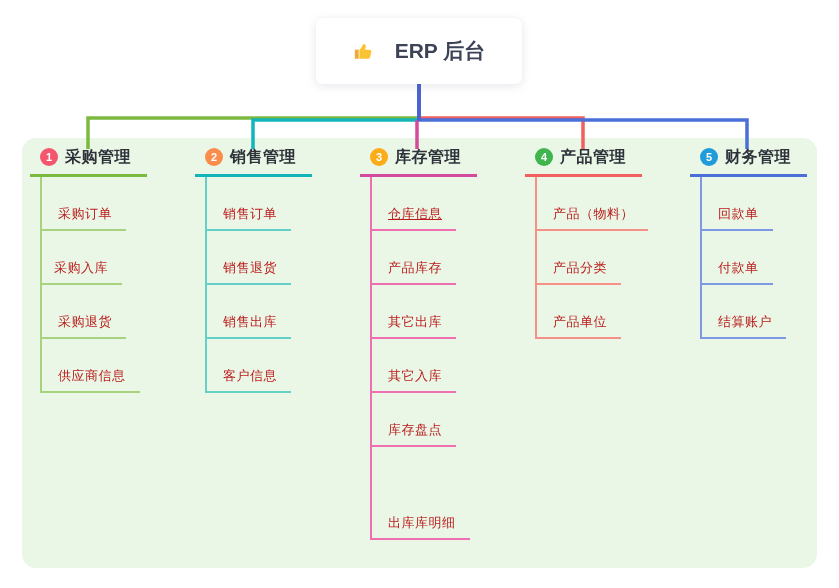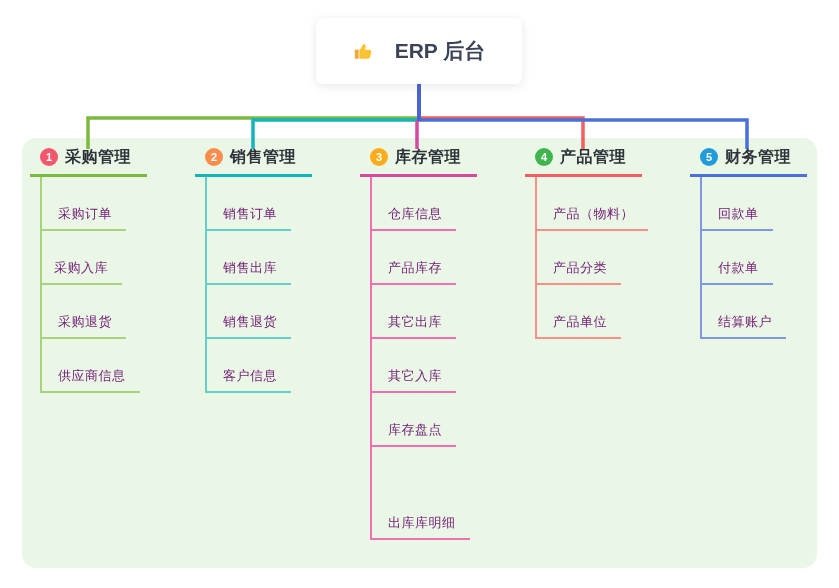--- a/index.html
+++ b/index.html
@@ -23,21 +23,21 @@
     flex:0 0 auto;width:18px;height:18px;border-radius:50%;
     color:#ffffff;font-size:11px;font-weight:bold;
     display:flex;align-items:center;justify-content:center;
   }
   .branch-label{font-size:16px;font-weight:600;color:#2d3139;white-space:nowrap;letter-spacing:0.5px;}
   .children{margin-left:10px;border-left:2px solid;width:max-content;}
   .child{
     box-sizing:border-box;height:54px;width:max-content;
     display:flex;align-items:flex-end;
     padding:0 14px 6px 16px;border-bottom:2px solid;
-    font-size:13px;color:#701a75;white-space:nowrap;letter-spacing:0.5px;
+    font-size:13px;color:#b91c1c;white-space:nowrap;letter-spacing:0.5px;
   }
 </style>
 </head>
 <body>
 
 <div class="canvas">
 
   <div class="panel"></div>
 
   <svg class="connectors" viewBox="0 0 839 588" fill="none">
@@ -81,37 +81,37 @@
       <div class="branch" style="left: 195px;">
         <div class="branch-title" style="border-color: rgb(19, 181, 187);">
           <span class="badge" style="background: rgb(250, 140, 76);">2</span>
           <span class="branch-label">销售管理</span>
         </div>
         <div class="children" style="border-color: rgb(102, 207, 200);">
           <div class="child" style="border-color: rgb(102, 207, 200);">
             <span>销售订单</span>
           </div>
           <div class="child" style="border-color: rgb(102, 207, 200);">
-            <span>销售出库</span>
+            <span>销售退货</span>
           </div>
           <div class="child" style="border-color: rgb(102, 207, 200);">
-            <span>销售退货</span>
+            <span>销售出库</span>
           </div>
           <div class="child" style="border-color: rgb(102, 207, 200);">
             <span>客户信息</span>
           </div>
         </div>
       </div>
       <div class="branch" style="left: 360px;">
         <div class="branch-title" style="border-color: rgb(212, 74, 158);">
           <span class="badge" style="background: rgb(251, 173, 25);">3</span>
           <span class="branch-label">库存管理</span>
         </div>
         <div class="children" style="border-color: rgb(238, 111, 178);">
-          <div class="child" style="border-color: rgb(238, 111, 178);">
+          <div class="child" style="border-color: rgb(238, 111, 178); text-decoration: underline;">
             <span>仓库信息</span>
           </div>
           <div class="child" style="border-color: rgb(238, 111, 178);">
             <span>产品库存</span>
           </div>
           <div class="child" style="border-color: rgb(238, 111, 178);">
             <span>其它出库</span>
           </div>
           <div class="child" style="border-color: rgb(238, 111, 178);">
             <span>其它入库</span>

